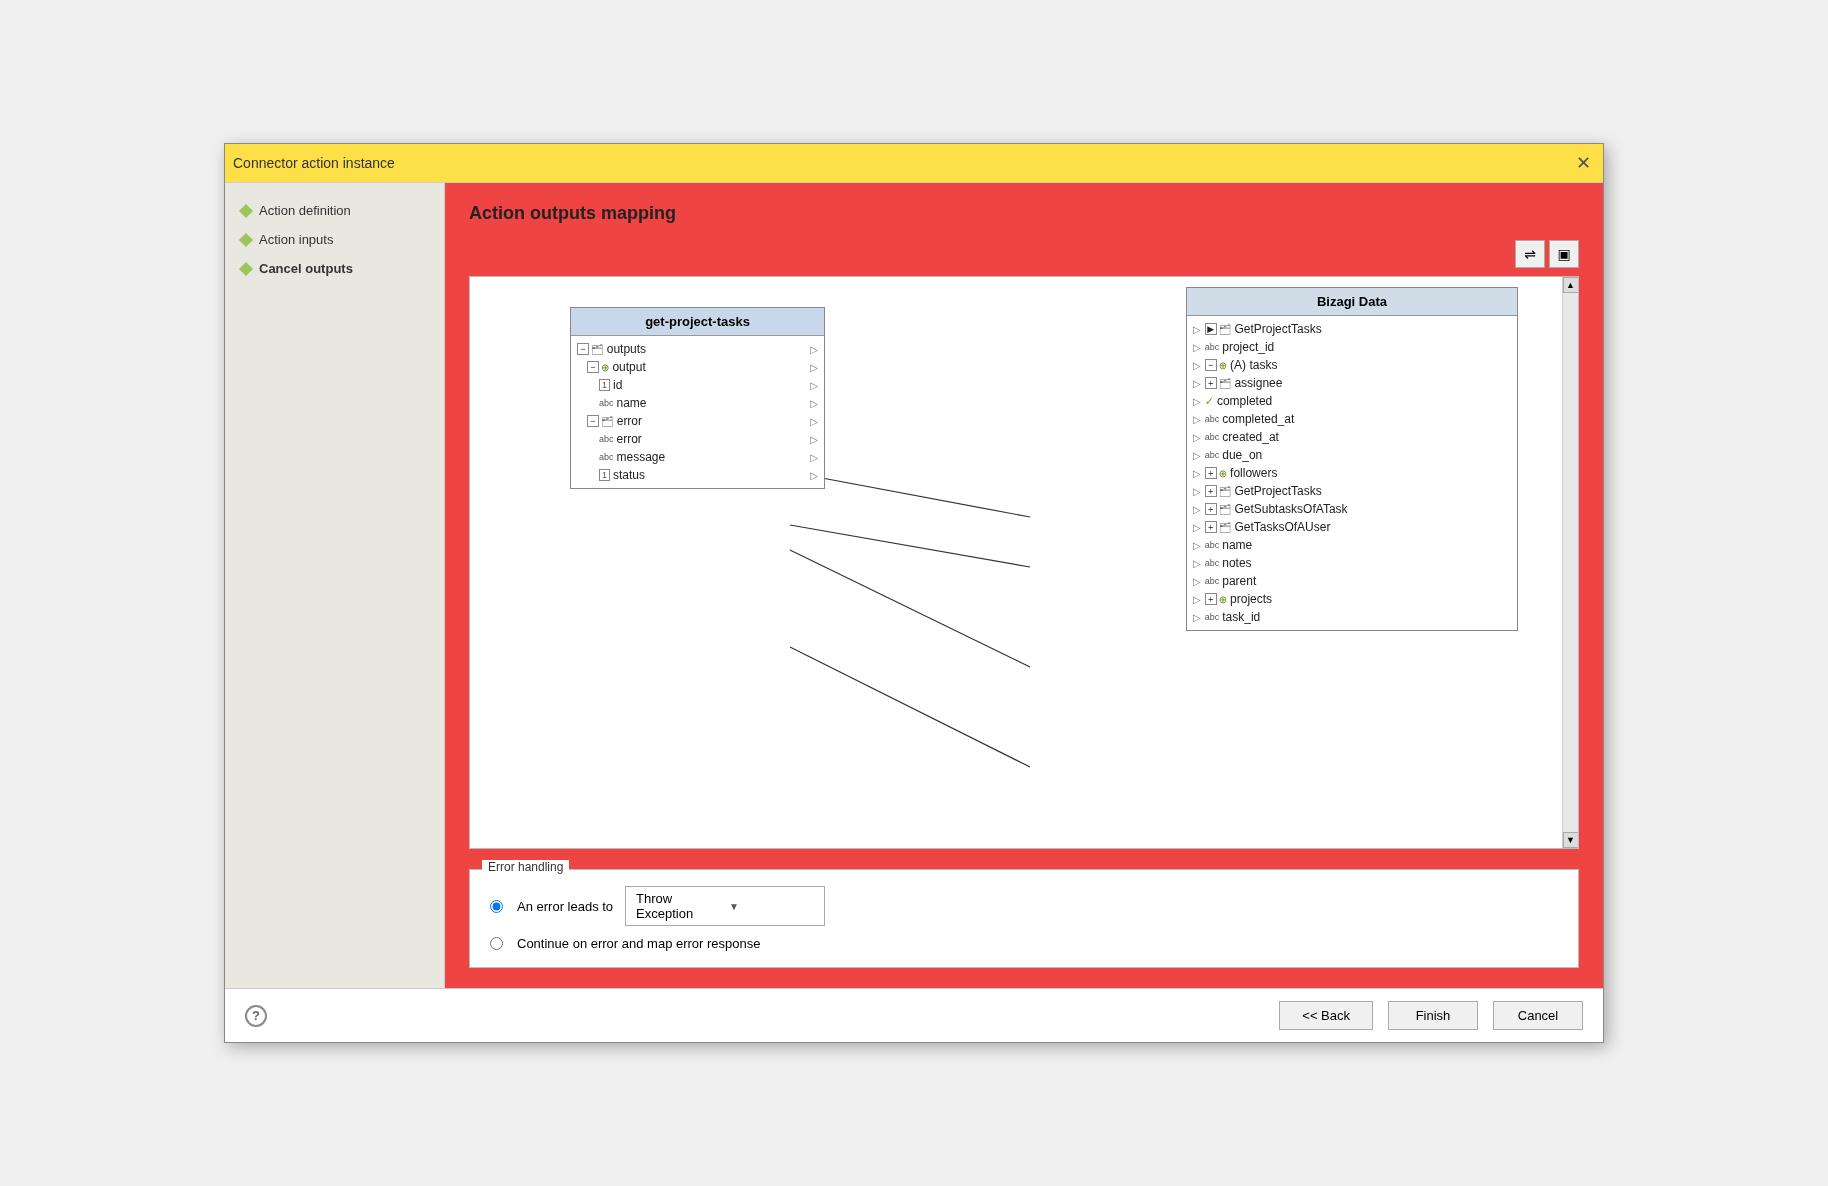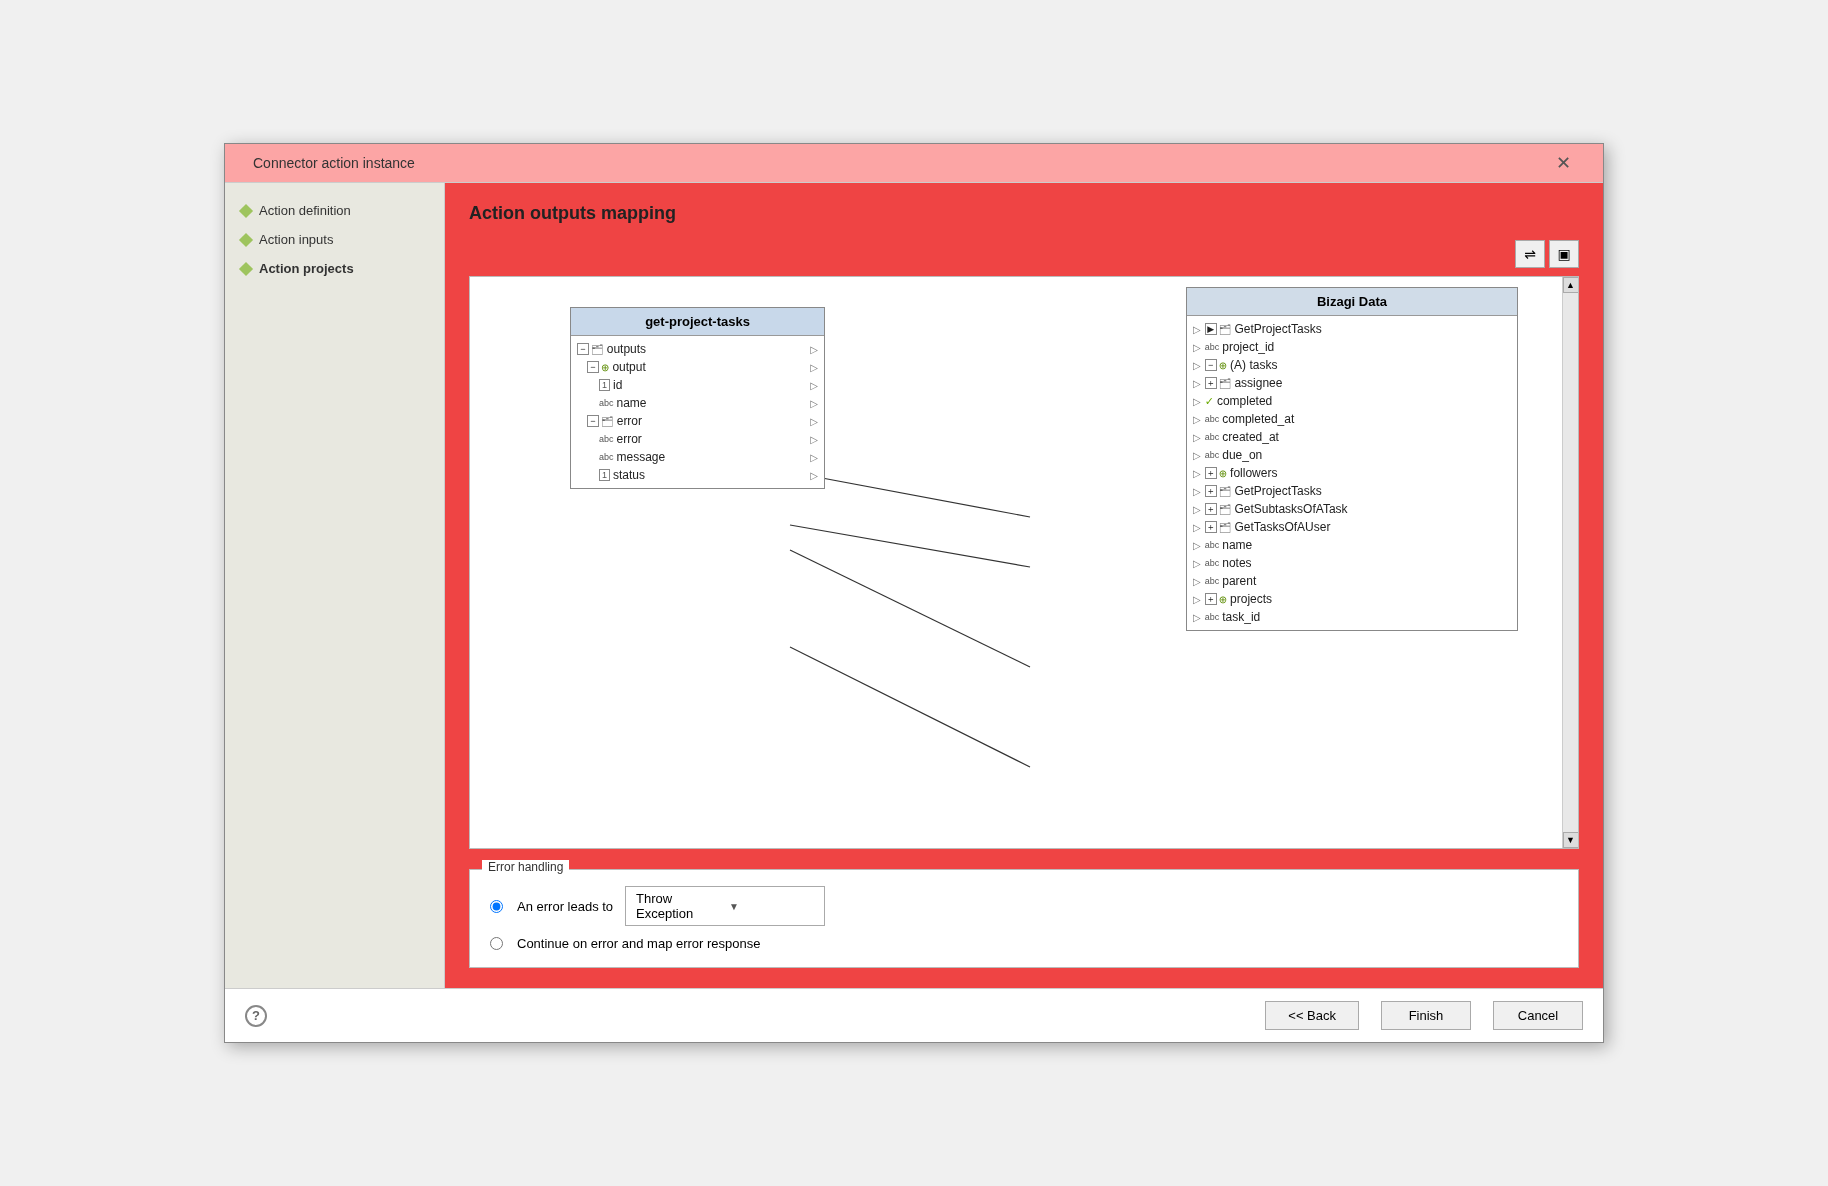--- a/index.html
+++ b/index.html
@@ -15,23 +15,23 @@
     .dialog {
       width: 1380px;
       height: 900px;
       background: #fff;
       border: 1px solid #888;
       box-shadow: 4px 4px 16px rgba(0,0,0,0.3);
       display: flex;
       flex-direction: column;
     }
     .dialog-titlebar {
-      background: #fca5a5;
+      background: #fde047;
       border-bottom: 1px solid #ccc;
-      padding: 10px 28px;
+      padding: 10px 8px;
       display: flex;
       align-items: center;
       justify-content: space-between;
     }
     .dialog-title {
       font-size: 14px;
       color: #333;
     }
     .close-btn {
       cursor: pointer;
@@ -278,21 +278,21 @@
     .dialog-footer {
       border-top: 1px solid #ccc;
       padding: 12px 20px;
       display: flex;
       align-items: center;
       justify-content: space-between;
       background: #fff;
     }
     .footer-right {
       display: flex;
-      gap: 22px;
+      gap: 15px;
     }
     .footer-btn {
       padding: 6px 22px;
       font-size: 13px;
       border: 1px solid #aaa;
       background: #f0f0f0;
       cursor: pointer;
       min-width: 90px;
       text-align: center;
     }
@@ -354,21 +354,21 @@
       <div class="sidebar-item">
         <div class="diamond"></div>
         <span>Action definition</span>
       </div>
       <div class="sidebar-item">
         <div class="diamond"></div>
         <span>Action inputs</span>
       </div>
       <div class="sidebar-item active">
         <div class="diamond"></div>
-        <span>Action projects</span>
+        <span>Cancel outputs</span>
       </div>
     </div>
 
     <div class="main-content">
       <div class="page-title">Action outputs mapping</div>
 
       <div class="toolbar-icons">
         <button class="toolbar-icon-btn" title="Map">
           <span>⇌</span>
         </button>

